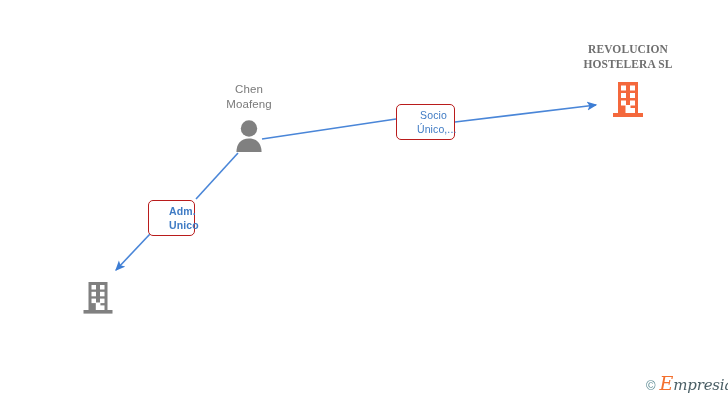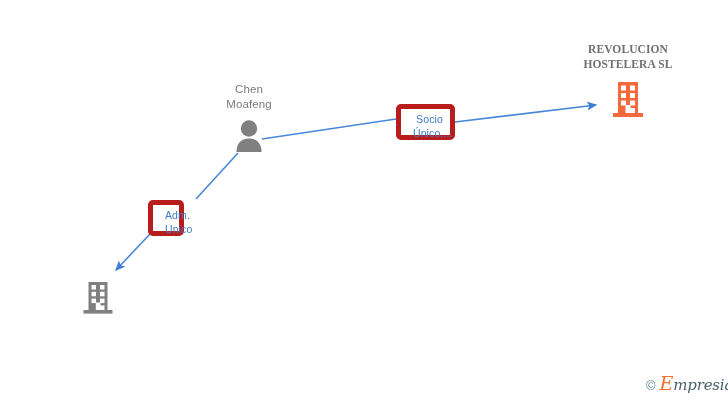--- a/index.html
+++ b/index.html
@@ -78,42 +78,43 @@
   #person-node .icon-wrap {
     height: 36px;
     display: flex;
     align-items: flex-end;
     justify-content: center;
   }
   
   .rel-box {
     position: absolute;
     box-sizing: border-box;
-    border: 5px solid #b91c1c;
+    border: 1px solid #b91c1c;
     border-radius: 5px;
     background: #ffffff;
     color: #3f7bc4;
     font-size: 10.5px;
     line-height: 14px;
     text-align: center;
-    padding: 3px 4px 4px 12px;
+    padding: 3px 4px 4px 20px;
     white-space: pre-line;
     letter-spacing: 0.1px;
   }
   #rel-socio {
     left: 396px;
     top: 104px;
     width: 59px;
     height: 36px;
   }
   #rel-adm {
     left: 148px;
     top: 200px;
-    width: 36px;
-    height: 36px;
+    width: 47px;
+    height: 36px;
+    font-weight: bold;
   }
   
   #watermark {
     position: absolute;
     left: 646px;
     top: 376px;
     display: flex;
     align-items: baseline;
     gap: 4px;
   }

